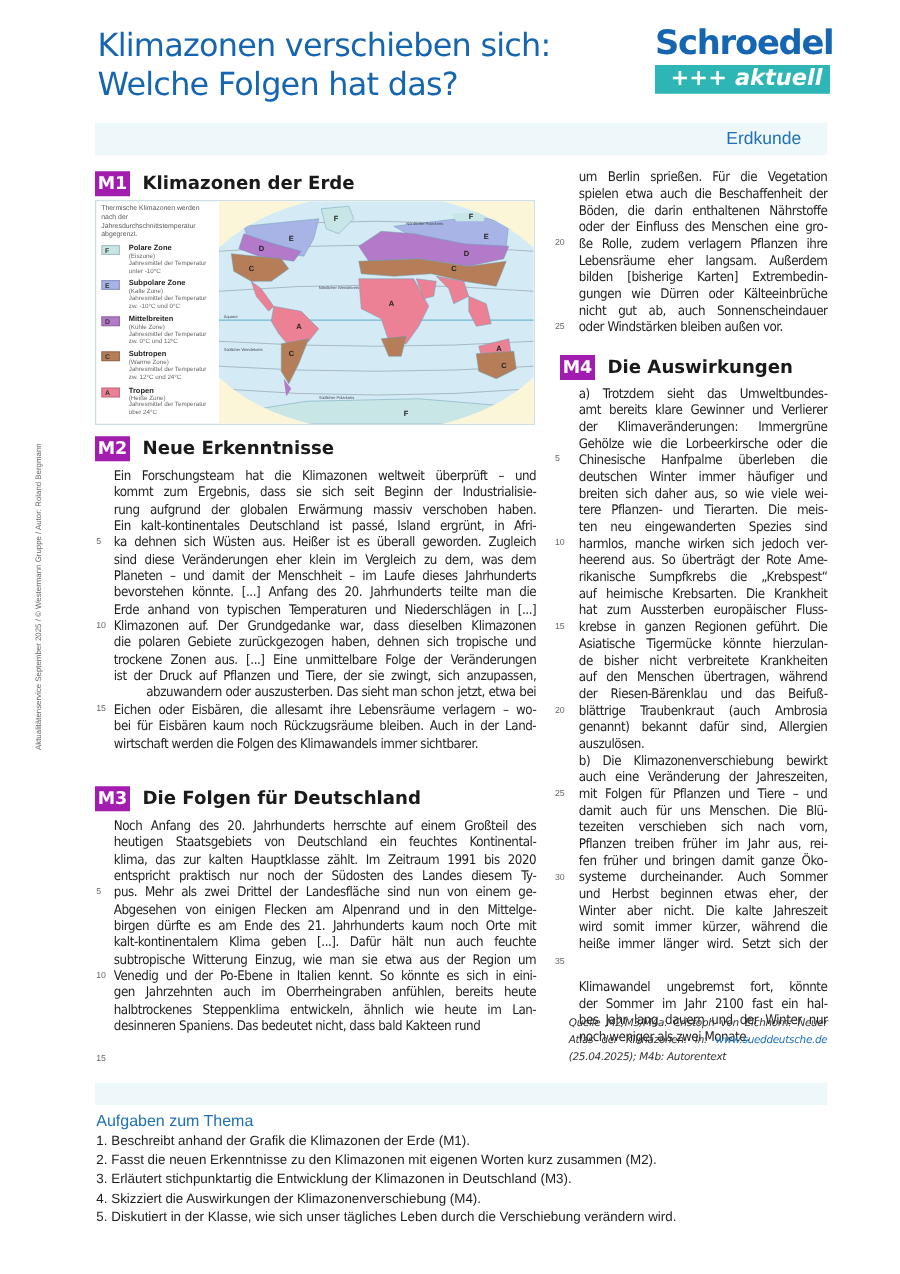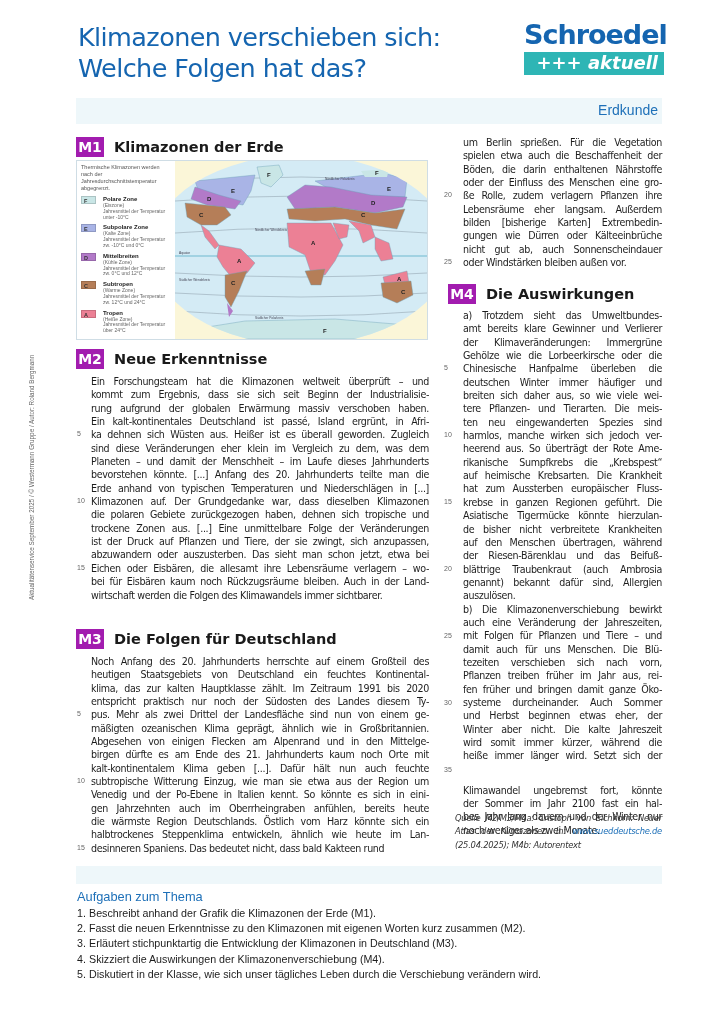--- a/index.html
+++ b/index.html
@@ -5,21 +5,21 @@
   * { box-sizing: border-box; margin: 0; padding: 0; }
   html, body { width: 720px; height: 1019px; background: #ffffff; overflow: hidden; }
   body { position: relative; font-family: "DejaVu Sans", sans-serif; color: #1a1a1a; }
 
   .title { position: absolute; left: 78px; top: 22px; color: #1565b0; font-size: 25.5px; line-height: 31px; letter-spacing: -0.6px; font-weight: normal; font-family: "DejaVu Sans", sans-serif; }
   .logo { position: absolute; left: 524px; top: 20px; width: 140px; }
   .logo-top { color: #1565b0; font-weight: bold; font-size: 27px; letter-spacing: -1px; line-height: 30px; text-align: right; font-family: "DejaVu Sans", sans-serif; }
   .logo-bottom { background: #2eb5b5; color: #fff; font-style: italic; font-weight: bold; font-size: 18px; text-align: right; padding: 0 6px 1px 0; line-height: 22px; margin-top: 2px; }
 
   .subject-bar { position: absolute; left: 76px; top: 98px; width: 586px; height: 26px; background: #eef7fa; }
-  .subject-bar span { position: absolute; right: 4px; top: 4px; font-size: 14px; color: #1e70b8; font-family: "Liberation Sans", sans-serif; }
+  .subject-bar span { position: absolute; right: 21px; top: 4px; font-size: 14px; color: #1e70b8; font-family: "Liberation Sans", sans-serif; }
 
   .side-note { position: absolute; left: 28px; top: 600px; transform: rotate(-90deg); transform-origin: left top; font-size: 6.3px; color: #666; white-space: nowrap; font-family: "Liberation Sans", sans-serif; }
 
   .mhead { position: absolute; display: flex; align-items: center; }
   .mbadge { background: #a21caf; color: #fff; font-weight: bold; font-size: 14px; width: 28px; height: 20px; line-height: 20px; text-align: center; font-family: "DejaVu Sans", sans-serif; }
   .mtitle { margin-left: 10px; font-weight: bold; font-size: 14.5px; color: #1a1a1a; font-family: "DejaVu Sans", sans-serif; text-align: center; }
 
   .mapbox { position: absolute; left: 76px; top: 160px; width: 352px; height: 180px; border: 1px solid #cfdde5; background: #fff; }
   .legend { position: absolute; left: 0; top: 0; width: 96px; height: 178px; padding: 3px 4px; font-family: "Liberation Sans", sans-serif; }
   .legend-intro { font-size: 5.5px; color: #555; line-height: 7px; margin-bottom: 4px; }
@@ -204,49 +204,47 @@
     <div style="text-align-last: justify; white-space: nowrap; overflow: visible;">Ein kalt-kontinentales Deutschland ist passé, Island ergrünt, in Afri-</div>
     <div style="text-align-last: justify; white-space: nowrap; overflow: visible;">ka dehnen sich Wüsten aus. Heißer ist es überall geworden. Zugleich</div>
     <div style="text-align-last: justify; white-space: nowrap; overflow: visible;">sind diese Veränderungen eher klein im Vergleich zu dem, was dem</div>
     <div style="text-align-last: justify; white-space: nowrap; overflow: visible;">Planeten – und damit der Menschheit – im Laufe dieses Jahrhunderts</div>
     <div style="text-align-last: justify; white-space: nowrap; overflow: visible;">bevorstehen könnte. [...] Anfang des 20. Jahrhunderts teilte man die</div>
     <div style="text-align-last: justify; white-space: nowrap; overflow: visible;">Erde anhand von typischen Temperaturen und Niederschlägen in [...]</div>
     <div style="text-align-last: justify; white-space: nowrap; overflow: visible;">Klimazonen auf. Der Grundgedanke war, dass dieselben Klimazonen</div>
     <div style="text-align-last: justify; white-space: nowrap; overflow: visible;">die polaren Gebiete zurückgezogen haben, dehnen sich tropische und</div>
     <div style="text-align-last: justify; white-space: nowrap; overflow: visible;">trockene Zonen aus. [...] Eine unmittelbare Folge der Veränderungen</div>
     <div style="text-align-last: justify; white-space: nowrap; overflow: visible;">ist der Druck auf Pflanzen und Tiere, der sie zwingt, sich anzupassen,</div>
-    <div style="text-align-last: justify; white-space: nowrap; overflow: visible;">abzuwandern oder auszusterben. Das sieht man schon jetzt, etwa bei</div>
+    <div style="text-align-last: justify; white-space: nowrap; overflow: visible; margin-left: 26px;">abzuwandern oder auszusterben. Das sieht man schon jetzt, etwa bei</div>
     <div style="text-align-last: justify; white-space: nowrap; overflow: visible;">Eichen oder Eisbären, die allesamt ihre Lebensräume verlagern – wo-</div>
     <div style="text-align-last: justify; white-space: nowrap; overflow: visible;">bei für Eisbären kaum noch Rückzugsräume bleiben. Auch in der Land-</div>
     <div style="text-align-last: left; white-space: nowrap; overflow: visible;">wirtschaft werden die Folgen des Klimawandels immer sichtbarer.</div>
   </div>
 <div class="line-nums" style="left:77px; top:377px;">
   <span style="top:53px;">5</span>
   <span style="top:120px;">10</span>
   <span style="top:187px;">15</span>
 </div>
 
 <div class="mhead" style="left:76px; top:629px;">
   <div class="mbadge">M3</div>
   <div class="mtitle">Die Folgen für Deutschland</div>
 </div>
 <div class="body-text" id="m3-text" style="left:91px; top:655px; width:338px;">
     <div style="text-align-last: justify; white-space: nowrap; overflow: visible;">Noch Anfang des 20. Jahrhunderts herrschte auf einem Großteil des</div>
     <div style="text-align-last: justify; white-space: nowrap; overflow: visible;">heutigen Staatsgebiets von Deutschland ein feuchtes Kontinental-</div>
     <div style="text-align-last: justify; white-space: nowrap; overflow: visible;">klima, das zur kalten Hauptklasse zählt. Im Zeitraum 1991 bis 2020</div>
     <div style="text-align-last: justify; white-space: nowrap; overflow: visible;">entspricht praktisch nur noch der Südosten des Landes diesem Ty-</div>
     <div style="text-align-last: justify; white-space: nowrap; overflow: visible;">pus. Mehr als zwei Drittel der Landesfläche sind nun von einem ge-</div>
-    <div style="text-align-last: justify; white-space: nowrap; overflow: visible;">mäßigten ozeanischen Klima geprägt, ähnlich wie in Großbritannien.</div>
     <div style="text-align-last: justify; white-space: nowrap; overflow: visible;">Abgesehen von einigen Flecken am Alpenrand und in den Mittelge-</div>
     <div style="text-align-last: justify; white-space: nowrap; overflow: visible;">birgen dürfte es am Ende des 21. Jahrhunderts kaum noch Orte mit</div>
     <div style="text-align-last: justify; white-space: nowrap; overflow: visible;">kalt-kontinentalem Klima geben [...]. Dafür hält nun auch feuchte</div>
     <div style="text-align-last: justify; white-space: nowrap; overflow: visible;">subtropische Witterung Einzug, wie man sie etwa aus der Region um</div>
     <div style="text-align-last: justify; white-space: nowrap; overflow: visible;">Venedig und der Po-Ebene in Italien kennt. So könnte es sich in eini-</div>
     <div style="text-align-last: justify; white-space: nowrap; overflow: visible;">gen Jahrzehnten auch im Oberrheingraben anfühlen, bereits heute</div>
-    <div style="text-align-last: justify; white-space: nowrap; overflow: visible;">die wärmste Region Deutschlands. Östlich vom Harz könnte sich ein</div>
     <div style="text-align-last: justify; white-space: nowrap; overflow: visible;">halbtrockenes Steppenklima entwickeln, ähnlich wie heute im Lan-</div>
     <div style="text-align-last: left; white-space: nowrap; overflow: visible;">desinneren Spaniens. Das bedeutet nicht, dass bald Kakteen rund</div>
   </div>
 <div class="line-nums" style="left:77px; top:657px;">
   <span style="top:53px;">5</span>
   <span style="top:120px;">10</span>
   <span style="top:187px;">15</span>
 </div>
 
 <div class="body-text" id="m3-cont" style="left:463px; top:136px; width:199px;">

